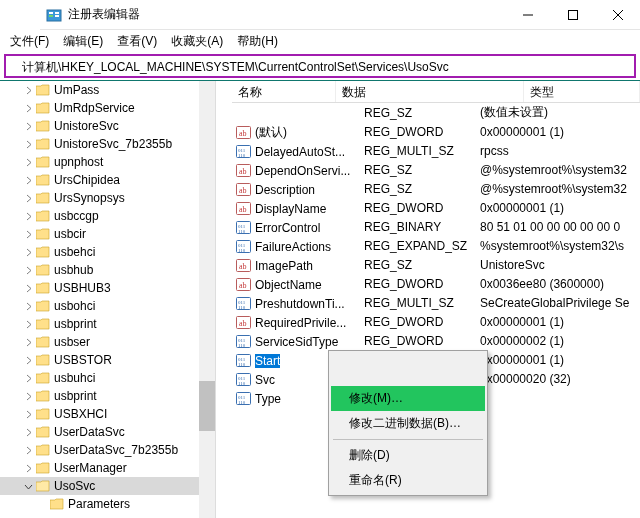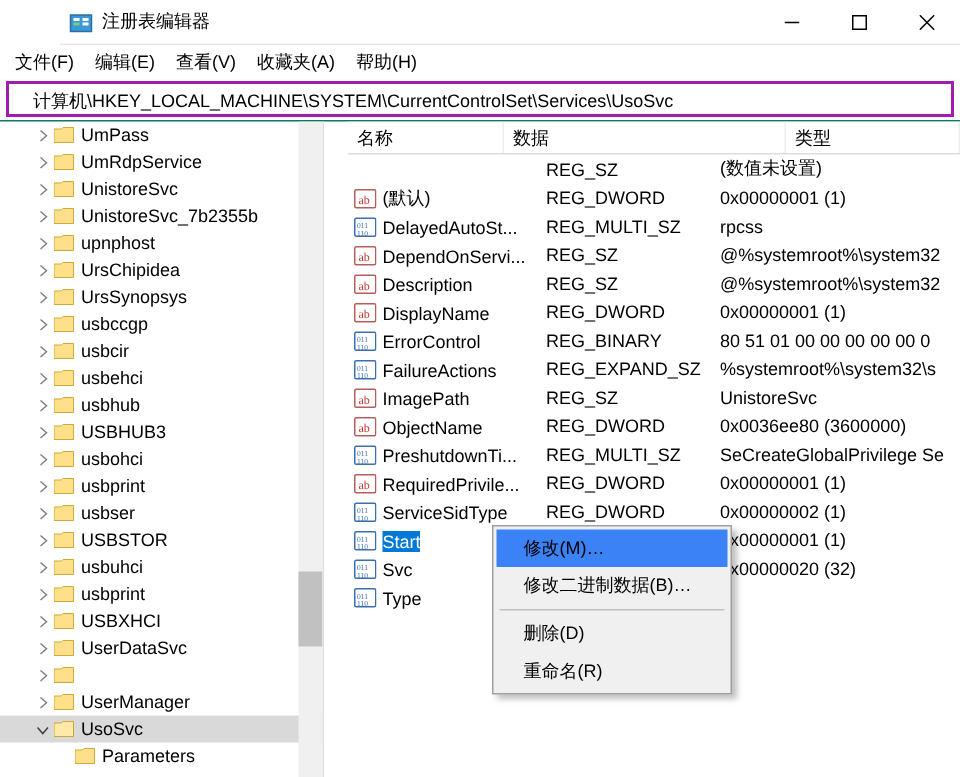--- a/index.html
+++ b/index.html
@@ -30,21 +30,21 @@
 .list-row { display: flex; align-items: center; height: 19px; }
 .list-row .cell { padding: 1px 4px; white-space: nowrap; overflow: hidden; font-size: 12px; }
 .list-row .cell-name { width: 128px; display: flex; align-items: center; margin-top: 40px; }
 .list-row .cell-type { width: 116px; }
 .list-row .cell-data { flex: 1; }
 .list-row.selected .cell-name .val-label { background: #0078d7; color: #fff; }
 .value-icon { width: 15px; height: 15px; margin-right: 4px; flex-shrink: 0; }
 .val-label { overflow: hidden; text-overflow: ellipsis; white-space: nowrap; }
 .context-menu { position: absolute; left: 96px; top: 269px; width: 160px; background: #f0f0f0; border: 1px solid #a0a0a0; box-shadow: 3px 3px 4px rgba(0,0,0,0.25); z-index: 10; padding: 2px; }
 .context-menu .cm-item { padding: 4px 18px; font-size: 12px; white-space: nowrap; }
-.context-menu .cm-item.hover { background: #3b82f6; }
+.context-menu .cm-item.hover { background: #22c55e; margin-top: 33px; }
 .context-menu .cm-sep { height: 1px; background: #c0c0c0; margin: 3px 2px; }
 .scrollbar-stub { position: absolute; right: 0; top: 0; bottom: 0; width: 16px; background: #f0f0f0; }
 .scrollbar-thumb { position: absolute; right: 0; width: 16px; background: #c1c1c1; }
 </style>
 </head>
 <body>
 
 <div class="titlebar">
   <span class="app-icon">
     <svg viewBox="0 0 16 16">
@@ -336,20 +336,21 @@
       <div class="tree-item">
         <span class="tree-indent" style="width: 14px;"></span>
         <span class="tree-toggle">
           <svg width="9" height="9" viewBox="0 0 9 9">
             <path d="M3 1 L7 4.5 L3 8" fill="none" stroke="#808080"></path>
           </svg>
         </span>
         <span class="folder-icon"><svg viewBox="0 0 14 12">
             <path d="M0 2 L5 2 L6 1 L13 1 L13 11 L0 11 Z" fill="#ffe08a" stroke="#c9a227" stroke-width="0.6"></path>
           </svg></span>
+        <span class="label">UserDataSvc_7b2355b</span>
       </div>
       <div class="tree-item">
         <span class="tree-indent" style="width: 14px;"></span>
         <span class="tree-toggle">
           <svg width="9" height="9" viewBox="0 0 9 9">
             <path d="M3 1 L7 4.5 L3 8" fill="none" stroke="#808080"></path>
           </svg>
         </span>
         <span class="folder-icon"><svg viewBox="0 0 14 12">
             <path d="M0 2 L5 2 L6 1 L13 1 L13 11 L0 11 Z" fill="#ffe08a" stroke="#c9a227" stroke-width="0.6"></path>

